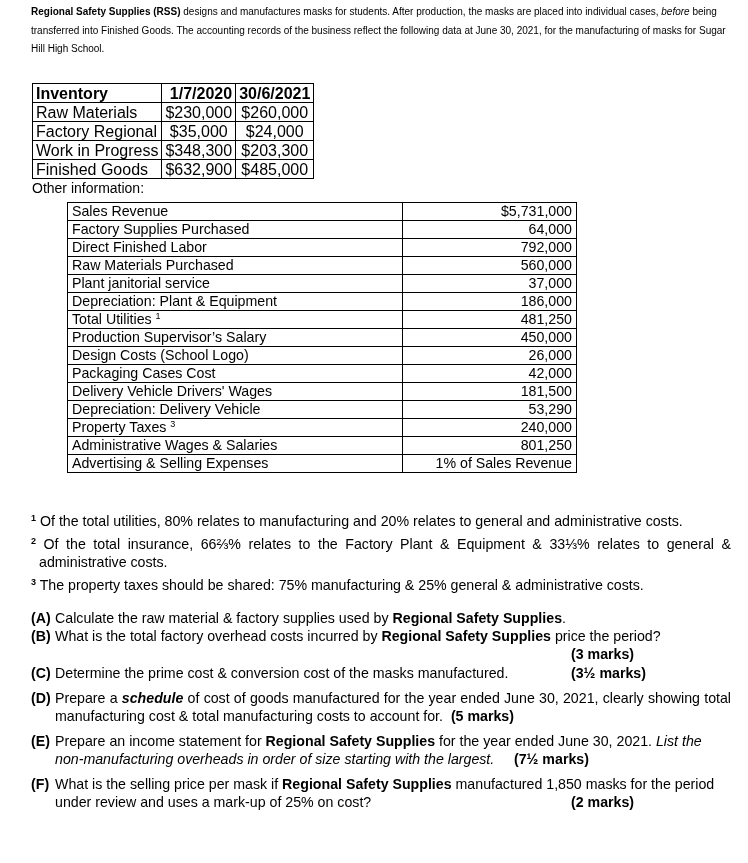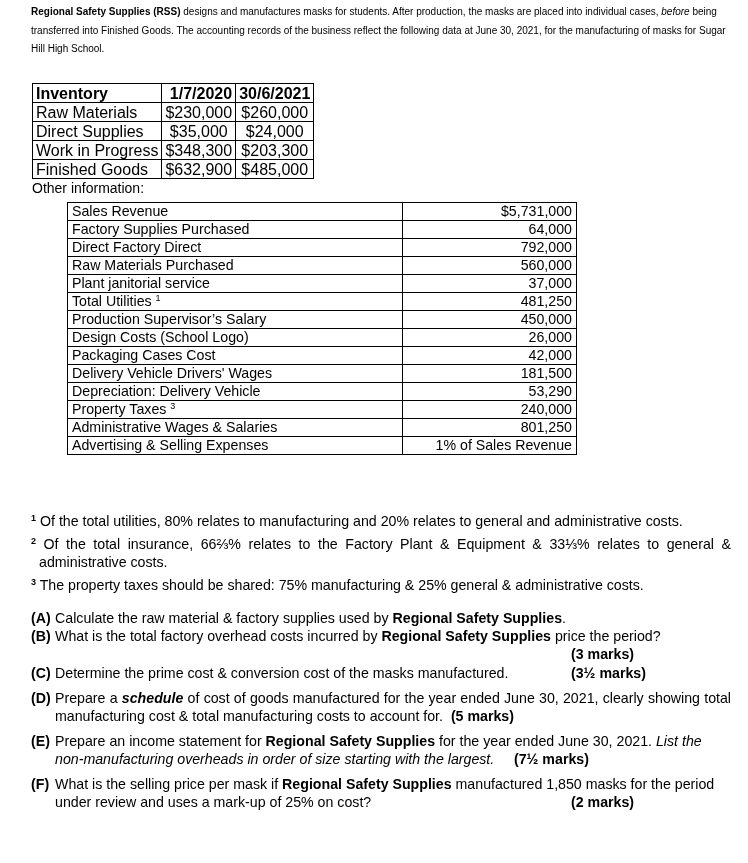--- a/index.html
+++ b/index.html
@@ -146,21 +146,21 @@
       <th class="date">30/6/2021</th>
     </tr>
   </thead>
   <tbody>
     <tr>
       <td>Raw Materials</td>
       <td class="num">$230,000</td>
       <td class="num">$260,000</td>
     </tr>
     <tr>
-      <td>Direct Supplies</td>
+      <td>Factory Regional</td>
       <td class="num">$35,000</td>
       <td class="num">$24,000</td>
     </tr>
     <tr>
       <td>Work in Progress</td>
       <td class="num">$348,300</td>
       <td class="num">$203,300</td>
     </tr>
     <tr>
       <td>Finished Goods</td>
@@ -176,30 +176,34 @@
   <tbody>
     <tr>
         <td class="label"><span>Sales Revenue</span></td>
         <td class="val">$5,731,000</td>
       </tr>
     <tr>
         <td class="label"><span>Factory Supplies Purchased</span></td>
         <td class="val">64,000</td>
       </tr>
     <tr>
-        <td class="label"><span>Direct Factory Direct</span></td>
+        <td class="label"><span>Direct Finished Labor</span></td>
         <td class="val">792,000</td>
       </tr>
     <tr>
         <td class="label"><span>Raw Materials Purchased</span></td>
         <td class="val">560,000</td>
       </tr>
     <tr>
         <td class="label"><span>Plant janitorial service</span></td>
         <td class="val">37,000</td>
+      </tr>
+    <tr>
+        <td class="label"><span>Depreciation: Plant &amp; Equipment</span></td>
+        <td class="val">186,000</td>
       </tr>
     <tr>
         <td class="label"><span>Total Utilities </span><sup>1</sup></td>
         <td class="val">481,250</td>
       </tr>
     <tr>
         <td class="label"><span>Production Supervisor’s Salary</span></td>
         <td class="val">450,000</td>
       </tr>
     <tr>

